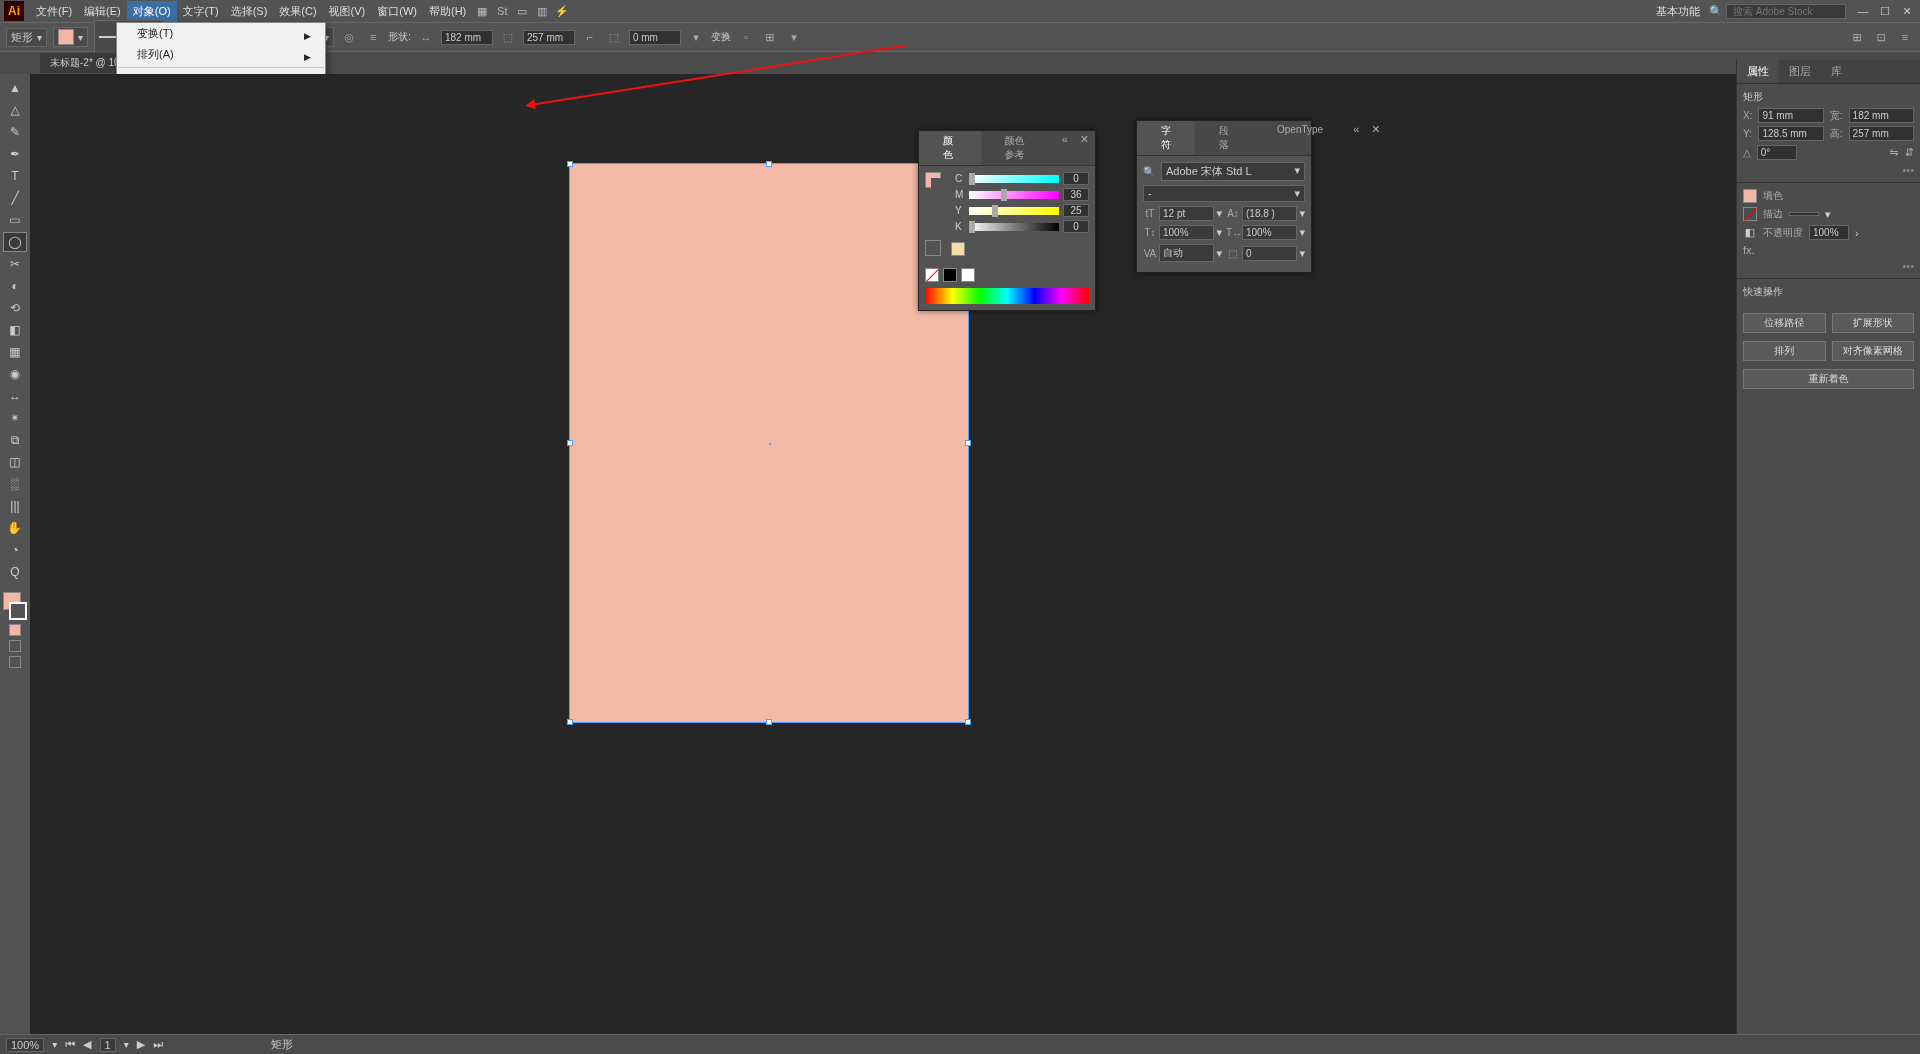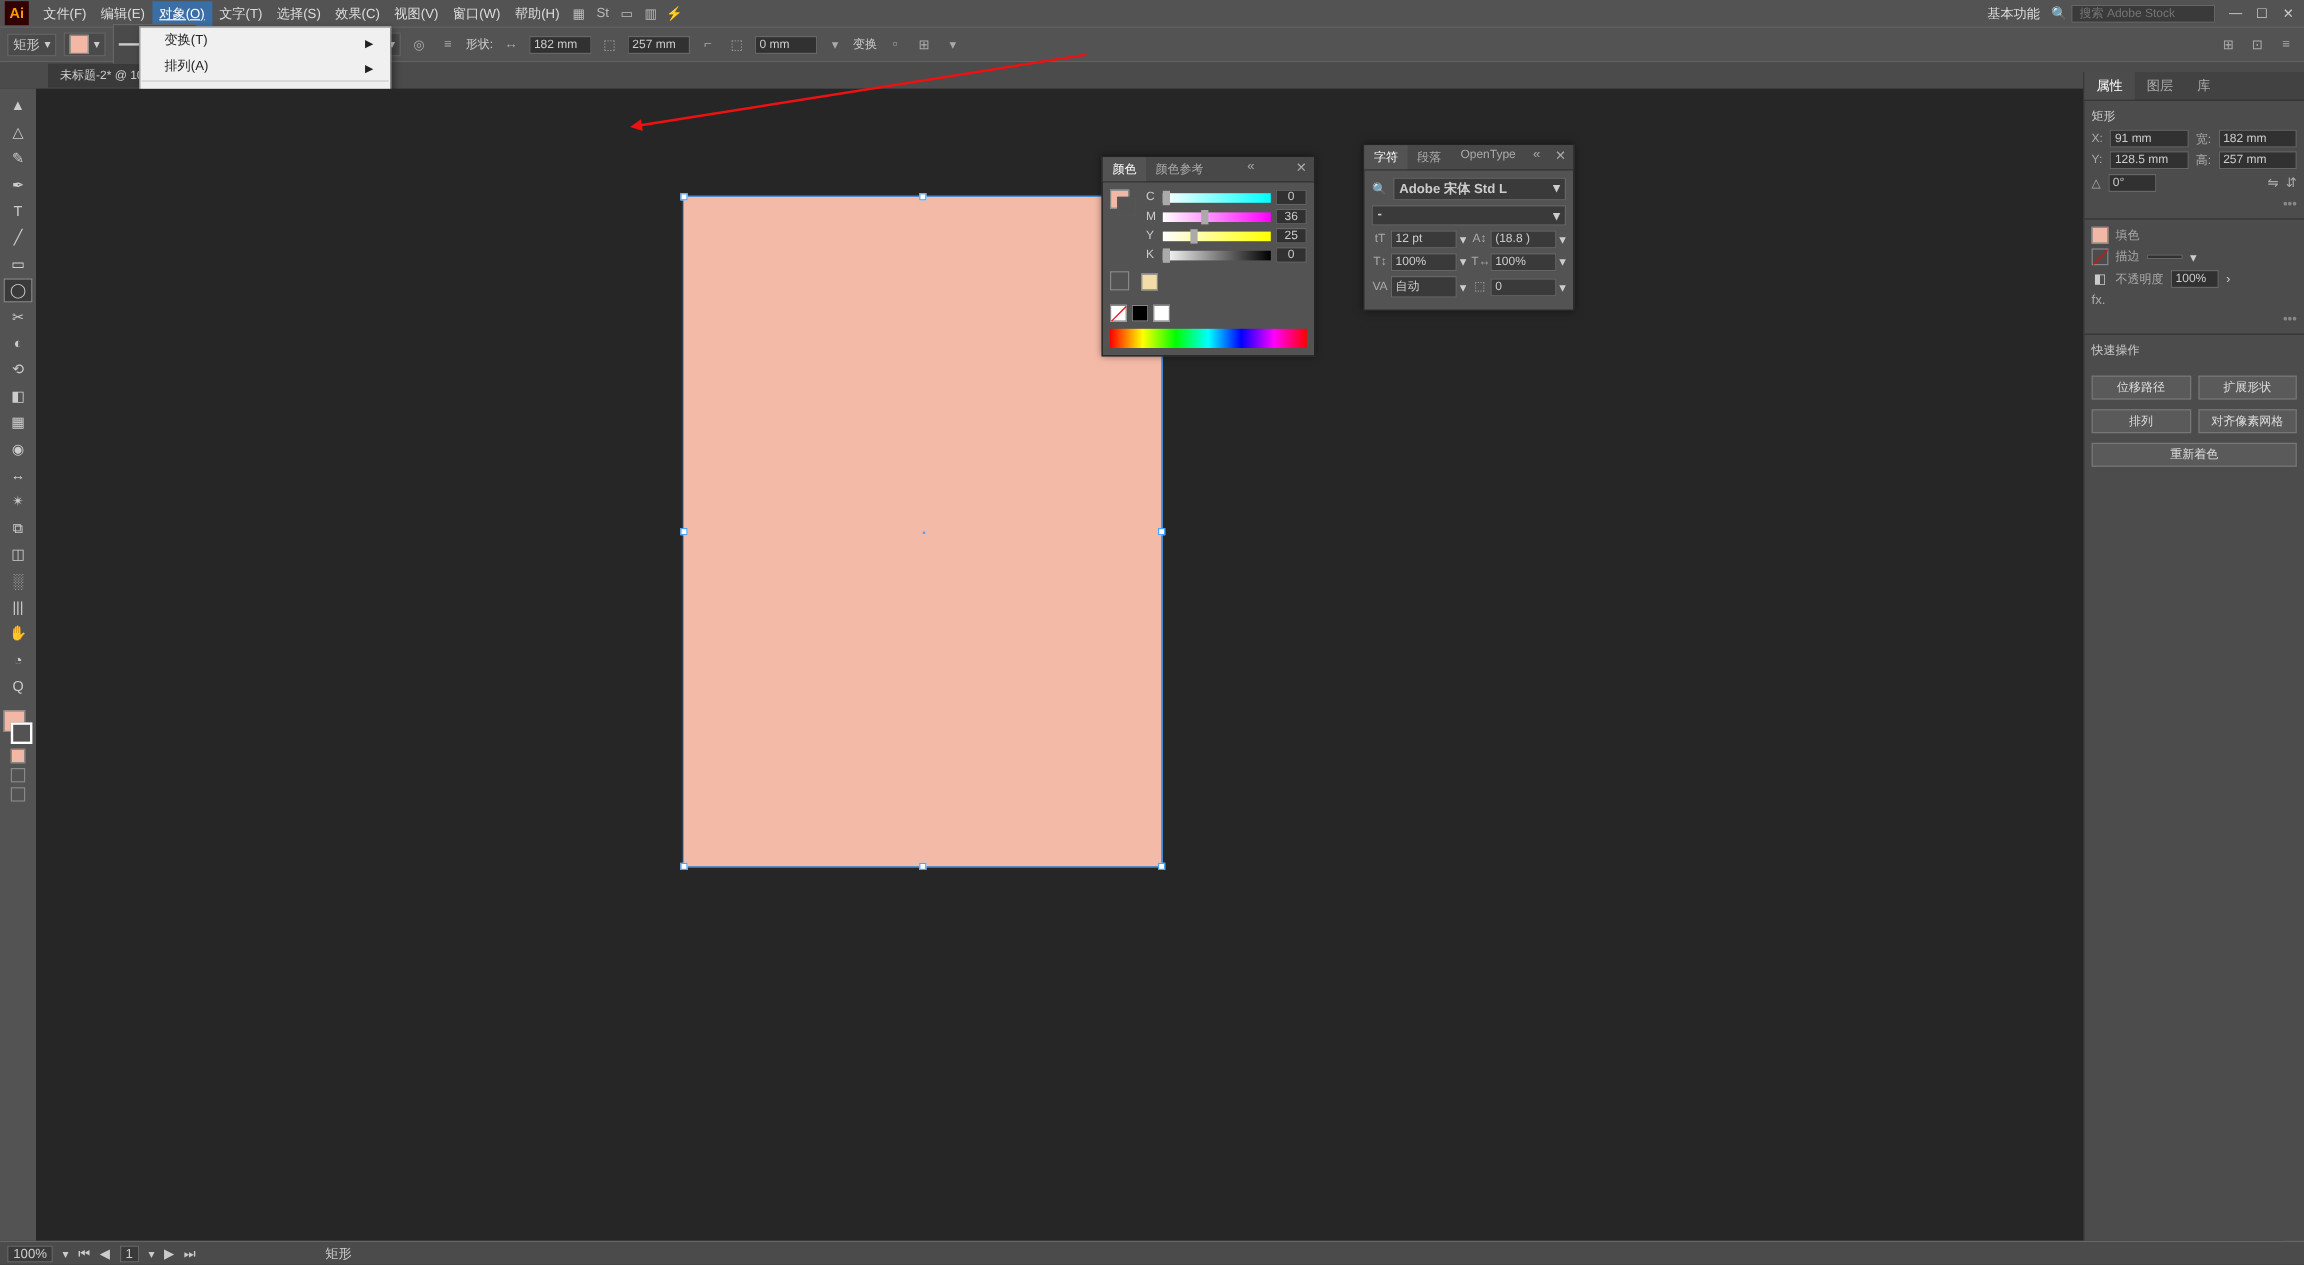--- a/index.html
+++ b/index.html
@@ -2,21 +2,21 @@
 <html><head>
 <meta charset="utf-8">
 <style>
 * { margin:0; padding:0; box-sizing:border-box; font-family:"Microsoft YaHei",Arial,sans-serif; font-size:11px; }
 body { background:#323232; color:#ccc; width:1920px; height:1054px; overflow:hidden; user-select:none; }
 
 
 .menubar { height:22px; background:#535353; display:flex; align-items:center; padding:0 4px; }
 .menubar .logo { width:20px; height:20px; background:#330000; color:#ff9a00; display:flex; align-items:center; justify-content:center; font-weight:bold; font-size:12px; margin-right:6px; }
 .menubar .mitem { padding:3px 6px; color:#ddd; cursor:default; }
-.menubar .mitem.open { background:#3a6ea5; color:#fff;text-decoration:underline; }
+.menubar .mitem.open { background:#3a6ea5; color:#fff; }
 .menubar .spacer { flex:1; }
 .menubar .search { background:#3a3a3a; border:1px solid #666; padding:1px 6px; width:120px; color:#888; font-size:10px; }
 .menubar .icon { width:16px; height:16px; display:flex; align-items:center; justify-content:center; margin:0 2px; color:#bbb; }
 .winbtns { display:flex; gap:4px; margin-left:8px; }
 .winbtns span { width:18px; text-align:center; color:#ccc; }
 
 
 .ctrlbar { height:30px; background:#535353; border-top:1px solid #666; border-bottom:1px solid #666; display:flex; align-items:center; padding:0 6px; gap:6px; }
 .ctrlbar .combo { background:#4a4a4a; border:1px solid #666; padding:1px 4px; display:flex; align-items:center; gap:4px; color:#ccc; font-size:10px; }
 .swatch { width:16px; height:16px; background:#f2b8a5; border:1px solid #888; }
@@ -63,21 +63,21 @@
 .menu .row .sc { margin-left:30px; color:#666; font-size:10px; }
 .menu .row.highlight .sc { color:#eee; }
 .menu .row .arr { margin-left:20px; font-size:9px; }
 .menu hr { border:none; border-top:1px solid #ccc; margin:2px 1px; }
 .mainmenu { left:116px; top:22px; width:210px; }
 .submenu { left:326px; top:96px; width:158px; }
 
 
 .panel { position:absolute; background:#535353; border:1px solid #222; box-shadow:0 0 6px rgba(0,0,0,.5); }
 .panel .tabs { display:flex; background:#484848; border-bottom:1px solid #333; }
-.panel .tabs .ptab { padding:3px 8px; color:#aaa; font-size:10px; }
+.panel .tabs .ptab { padding:3px 24px; color:#aaa; font-size:10px; }
 .panel .tabs .ptab.active { background:#535353; color:#fff; }
 .panel .pclose { margin-left:auto; padding:2px 6px; color:#aaa; }
 
 #colorpanel { left:918px; top:130px; width:178px; }
 #colorpanel .body2 { padding:6px; }
 #colorpanel .fsrow { display:flex; gap:8px; margin-bottom:4px; align-items:flex-start; }
 #colorpanel .fsicon { width:22px; height:22px; position:relative; }
 #colorpanel .fsicon .f { position:absolute; top:0; left:0; width:16px; height:16px; background:#f2b8a5; border:1px solid #888; }
 #colorpanel .fsicon .s { position:absolute; bottom:0; right:0; width:16px; height:16px; background:#535353; border:2px solid #555; }
 #colorpanel .sliders { flex:1; }
@@ -90,21 +90,21 @@
 #colorpanel .srow .bar.k { background:linear-gradient(90deg,#fff,#000); }
 #colorpanel .srow .bar .kn { position:absolute; top:-2px; width:6px; height:12px; background:#aaa; }
 #colorpanel .srow .val { width:26px; background:#313131; border:1px solid #666; color:#ccc; text-align:center; font-size:10px; }
 #colorpanel .chips { display:flex; gap:4px; padding:0 6px 4px; }
 #colorpanel .chip { width:14px; height:14px; border:1px solid #888; }
 #colorpanel .spectrum { height:16px; background:linear-gradient(90deg,#f00,#ff0,#0f0,#0ff,#00f,#f0f,#f00); margin:2px 6px 6px; }
 
 #charpanel { left:1136px; top:120px; width:176px; }
 #charpanel .body2 { padding:6px; }
 #charpanel .frow { display:flex; gap:4px; margin-bottom:4px; align-items:center; }
-#charpanel .fcombo { flex:1; background:#3a3a3a; border:1px solid #666; padding:1px 4px; color:#ccc; font-size:10px; display:flex;font-weight:bold; }
+#charpanel .fcombo { flex:1; background:#3a3a3a; border:1px solid #666; padding:1px 4px; color:#ccc; font-size:10px; display:flex; }
 #charpanel .fhalf { width:50%; display:flex; align-items:center; gap:2px; }
 #charpanel .ficon { width:14px; text-align:center; color:#aaa; font-size:10px; }
 #charpanel .fval { flex:1; background:#3a3a3a; border:1px solid #666; padding:1px 3px; color:#ccc; font-size:10px; }
 
 #proppanel { position:absolute; right:0; top:60px; width:184px; bottom:20px; background:#4c4c4c; border-left:1px solid #333; }
 #proppanel .tabs2 { display:flex; background:#424242; border-bottom:1px solid #333; }
 #proppanel .tabs2 .pt { padding:4px 10px; color:#aaa; font-size:11px; }
 #proppanel .tabs2 .pt.active { background:#4c4c4c; color:#fff; }
 #proppanel .sect { padding:6px; border-bottom:1px solid #333; }
 #proppanel .sh { color:#ccc; font-size:10px; margin-bottom:4px; }

